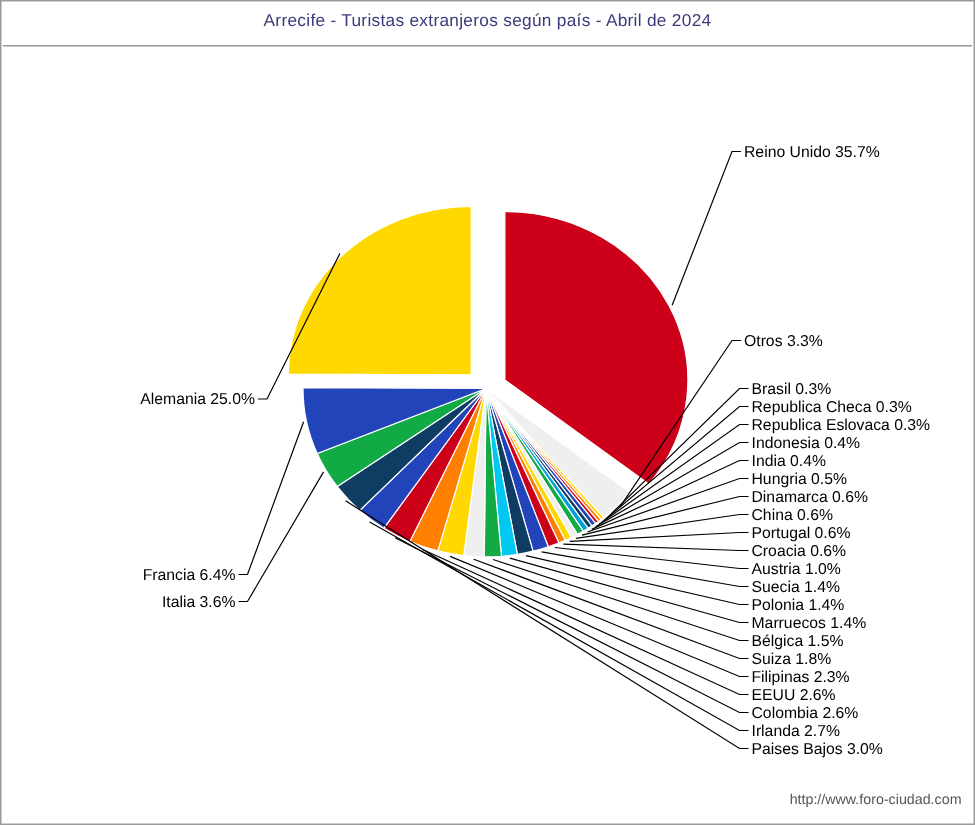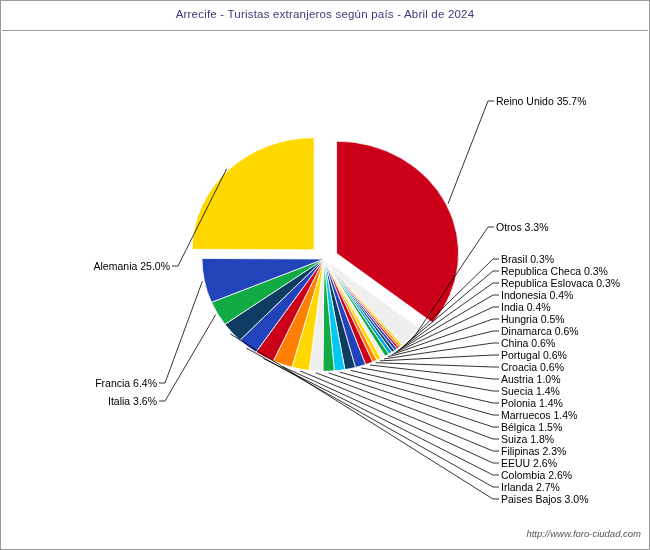--- a/index.html
+++ b/index.html
@@ -56,21 +56,20 @@
     fill: #000000;
   }
   #footer {
     position: absolute;
     left: 0;
     bottom: 10px;
     width: 640px;
     text-align: right;
     font-size: 9.5px;
     color: #555555;
-    font-style: italic;
   }
 </style>
 </head>
 <body>
 
 <div id="page">
 
   <div id="title">Arrecife - Turistas extranjeros según país  -  Abril de 2024</div>
   <div id="title-rule"></div>
 

